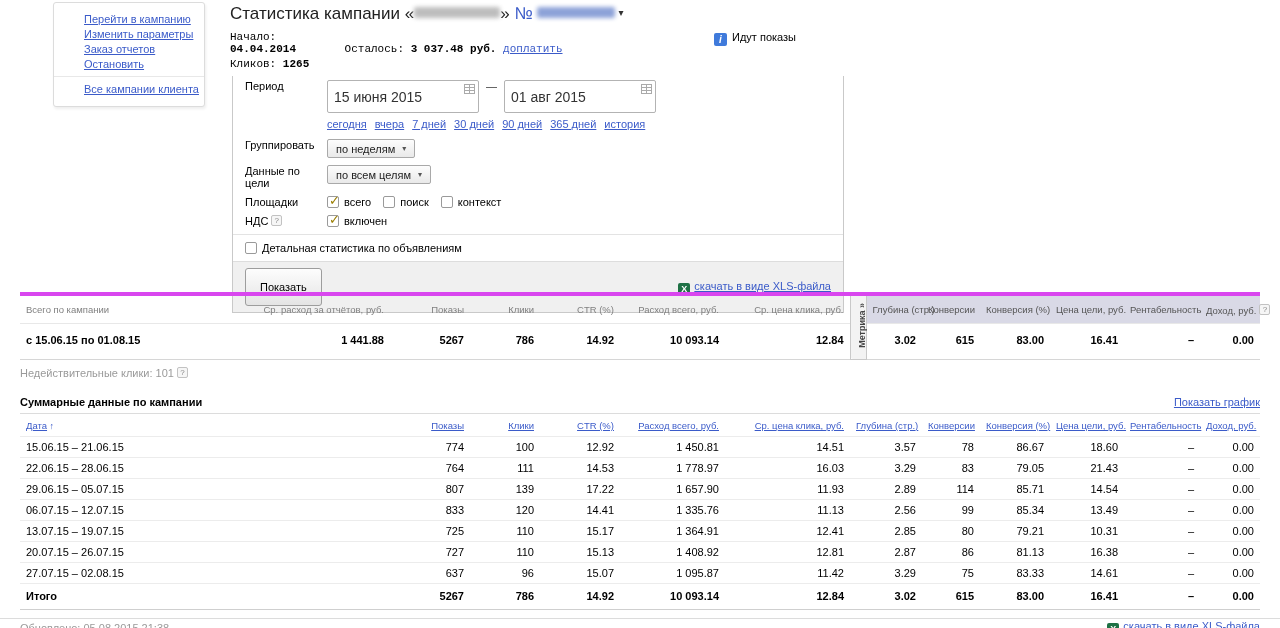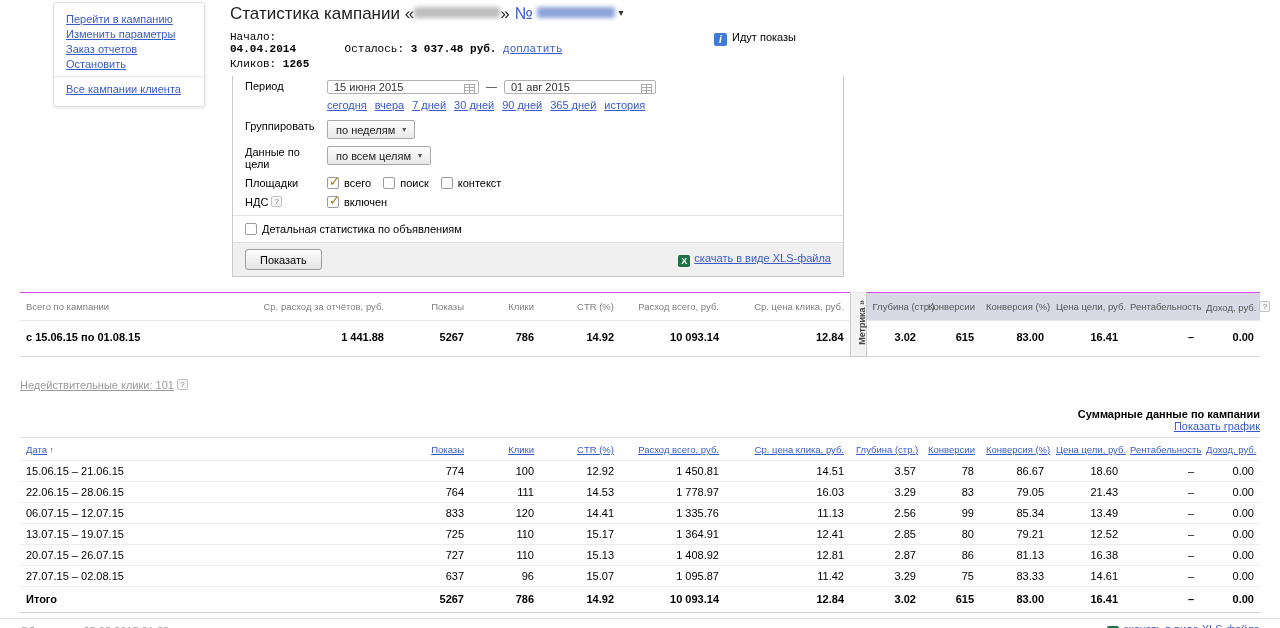--- a/index.html
+++ b/index.html
@@ -15,21 +15,21 @@
     font-family:"Liberation Sans","DejaVu Sans",sans-serif;font-size:11px;
   }
   a,.link{color:var(--link);text-decoration:underline;cursor:pointer;}
 
   
   #sidebar-panel{
     position:absolute;left:53px;top:2px;width:152px;
     background:#fff;border:1px solid #dcdcdc;border-radius:3px;
     box-shadow:1px 2px 3px rgba(0,0,0,.07);padding:7px 0 8px;
   }
-  #sidebar-panel a{display:block;margin:3px 10px 3px 12px;white-space:nowrap;}
+  #sidebar-panel a{display:block;margin:3px 10px 3px 30px;white-space:nowrap;}
   #sidebar-panel .sep{border-top:1px solid #e8e8e8;margin:6px 0;}
 
   
   #title-block{position:absolute;left:230px;top:4px;font-size:17px;color:#222;white-space:nowrap;}
   .redact{display:inline-block;height:11px;border-radius:2px;filter:blur(2px);vertical-align:1px;}
   .redact.name{width:86px;background:#bdbdbd;}
   .redact.num{width:78px;background:#8da2d8;}
   #title-block .num-sign{color:var(--link);}
   #title-block .caret{font-size:10px;color:#333;vertical-align:3px;margin-left:3px;cursor:pointer;}
 
@@ -45,22 +45,22 @@
 
   
   #filter-area{position:absolute;left:232px;top:76px;width:612px;}
   #tabs{position:relative;height:21px;border-bottom:1px solid #c9c9c9;padding-left:0;}
   .tab{display:inline-block;padding:3px 10px 4px;cursor:pointer;position:relative;top:1px;color:#000;}
   .tab.active{background:#fff;border:1px solid #c9c9c9;border-bottom:1px solid #fff;border-radius:3px 3px 0 0;}
   #filter-body{border:1px solid #c9c9c9;border-top:none;background:#fff;}
   .frow{display:flex;padding:4px 12px 3px;}
   .frow .flabel{width:82px;flex:none;}
   .date-wrap{position:relative;display:inline-block;}
-  .date-input{width:152px;height:14px;border:1px solid #b3b3b3;border-radius:2px;
-    font-family:inherit;font-size:11px;padding:1px 20px 1px 6px;color:#333;background:#fff;}
+  .date-input{width:152px;height:33px;border:1px solid #b3b3b3;border-radius:2px;
+    font-family:inherit;font-size:14px;padding:1px 20px 1px 6px;color:#333;background:#fff;}
   .cal-ico{position:absolute;right:4px;top:4px;width:11px;height:10px;cursor:pointer;
     background:
       linear-gradient(#aaa,#aaa) 0 0/11px 1px no-repeat,
       linear-gradient(#aaa,#aaa) 0 3px/11px 1px no-repeat,
       linear-gradient(#aaa,#aaa) 0 6px/11px 1px no-repeat,
       linear-gradient(#aaa,#aaa) 0 9px/11px 1px no-repeat,
       linear-gradient(#aaa,#aaa) 0 0/1px 10px no-repeat,
       linear-gradient(#aaa,#aaa) 5px 0/1px 10px no-repeat,
       linear-gradient(#aaa,#aaa) 10px 0/1px 10px no-repeat;}
   .dash{margin:0 7px;color:#333;}
@@ -74,45 +74,45 @@
     background:#fff;position:relative;vertical-align:-2px;margin-right:5px;cursor:pointer;}
   .cb.checked::after{content:"✓";position:absolute;left:1px;top:-4px;font-size:13px;font-weight:bold;color:#9a7d00;}
   .cb-item{margin-right:12px;white-space:nowrap;}
   .help{display:inline-block;width:11px;height:11px;border:1px solid #c2c2c2;border-radius:2px;
     background:#f6f6f6;color:#888;font-size:8px;line-height:10px;text-align:center;
     vertical-align:2px;margin-left:3px;cursor:pointer;}
   .hr-row{border-top:1px solid #e3e3e3;}
   #detail-row{padding:7px 12px;}
   #filter-footer{background:#f0f0f0;border-top:1px solid #ddd;padding:6px 12px;
     display:flex;justify-content:space-between;align-items:center;}
-  #show-button{height:21px;padding:0 14px;border:1px solid #9d9d9d;border-radius:3px;
+  #show-button{height:38px;padding:0 14px;border:1px solid #9d9d9d;border-radius:3px;
     background:linear-gradient(#fdfdfd,#e4e4e4);font-family:inherit;font-size:11px;cursor:pointer;}
   .xls-ico{display:inline-block;width:12px;height:12px;border-radius:2px;background:#1e7145;
     color:#fff;font-size:9px;font-weight:bold;text-align:center;line-height:12px;margin-right:4px;vertical-align:-2px;}
 
   
   #tables{position:absolute;left:20px;top:292px;width:1240px;}
   table{border-collapse:collapse;table-layout:fixed;width:1240px;}
   th,td{padding:0 6px;white-space:nowrap;overflow:visible;}
   
-  #t1{border-top:1px solid #d946ef;border-bottom:1px solid #d6d6d6;}
+  #t1{border-top:4px solid #d946ef;border-bottom:1px solid #d6d6d6;}
   #t1 th{font-weight:normal;font-size:9.5px;color:var(--hdr-gray);text-align:right;padding:5px 6px 4px;}
   #t1 th.left{text-align:left;}
   #t1 th.band{background:var(--band);color:#555;}
   #t1 td{font-weight:bold;font-size:11px;text-align:right;padding:7px 6px 9px;border-top:1px solid #e8e8e8;}
   #t1 td.left{text-align:left;}
   #metrika-tab-cell{width:16px;background:#f3f3f3;border:1px solid #c9c9c9;
     border-radius:4px 0 0 4px;text-align:center;vertical-align:middle;padding:0;cursor:pointer;}
   #metrika-tab-cell span{writing-mode:vertical-rl;transform:rotate(180deg);
     display:inline-block;font-size:9px;color:#444;letter-spacing:0;}
-  #invalid-clicks{color:#9a9a9a;margin:22px 0 0;text-decoration:underline;}
+  #invalid-clicks{color:#9a9a9a;margin:7px 0 0;}
 
   
   #summary-head{display:flex;justify-content:space-between;align-items:flex-end;
-    margin-top:17px;padding-bottom:5px;border-bottom:1px solid #dcdcdc;flex-direction:column;}
+    margin-top:17px;padding-bottom:5px;border-bottom:1px solid #dcdcdc;}
   #summary-title{font-weight:bold;}
   #t2 th{font-weight:normal;font-size:9.5px;text-align:right;padding:6px 6px 5px;border-bottom:1px solid #ececec;}
   #t2 th.left{text-align:left;}
   #t2 th a{color:var(--link);}
   #t2 td{font-size:11px;text-align:right;padding:4px 6px;border-bottom:1px solid #ececec;}
   #t2 td.left{text-align:left;}
   #t2 tr.total td{font-weight:bold;border-top:1px solid #d9d9d9;border-bottom:1px solid #cfcfcf;padding:6px 6px 7px;}
   .sort-arrow{color:var(--link);font-size:9px;}
 
   
@@ -330,20 +330,34 @@
           <td>1 778.97</td>
           <td>16.03</td>
           <td>3.29</td>
           <td>83</td>
           <td>79.05</td>
           <td>21.43</td>
           <td>–</td>
           <td>0.00</td>
         </tr>
         <tr>
+          <td class="left">29.06.15 – 05.07.15</td>
+          <td>807</td>
+          <td>139</td>
+          <td>17.22</td>
+          <td>1 657.90</td>
+          <td>11.93</td>
+          <td>2.89</td>
+          <td>114</td>
+          <td>85.71</td>
+          <td>14.54</td>
+          <td>–</td>
+          <td>0.00</td>
+        </tr>
+        <tr>
           <td class="left">06.07.15 – 12.07.15</td>
           <td>833</td>
           <td>120</td>
           <td>14.41</td>
           <td>1 335.76</td>
           <td>11.13</td>
           <td>2.56</td>
           <td>99</td>
           <td>85.34</td>
           <td>13.49</td>
@@ -353,21 +367,21 @@
         <tr>
           <td class="left">13.07.15 – 19.07.15</td>
           <td>725</td>
           <td>110</td>
           <td>15.17</td>
           <td>1 364.91</td>
           <td>12.41</td>
           <td>2.85</td>
           <td>80</td>
           <td>79.21</td>
-          <td>12.52</td>
+          <td>10.31</td>
           <td>–</td>
           <td>0.00</td>
         </tr>
         <tr>
           <td class="left">20.07.15 – 26.07.15</td>
           <td>727</td>
           <td>110</td>
           <td>15.13</td>
           <td>1 408.92</td>
           <td>12.81</td>

